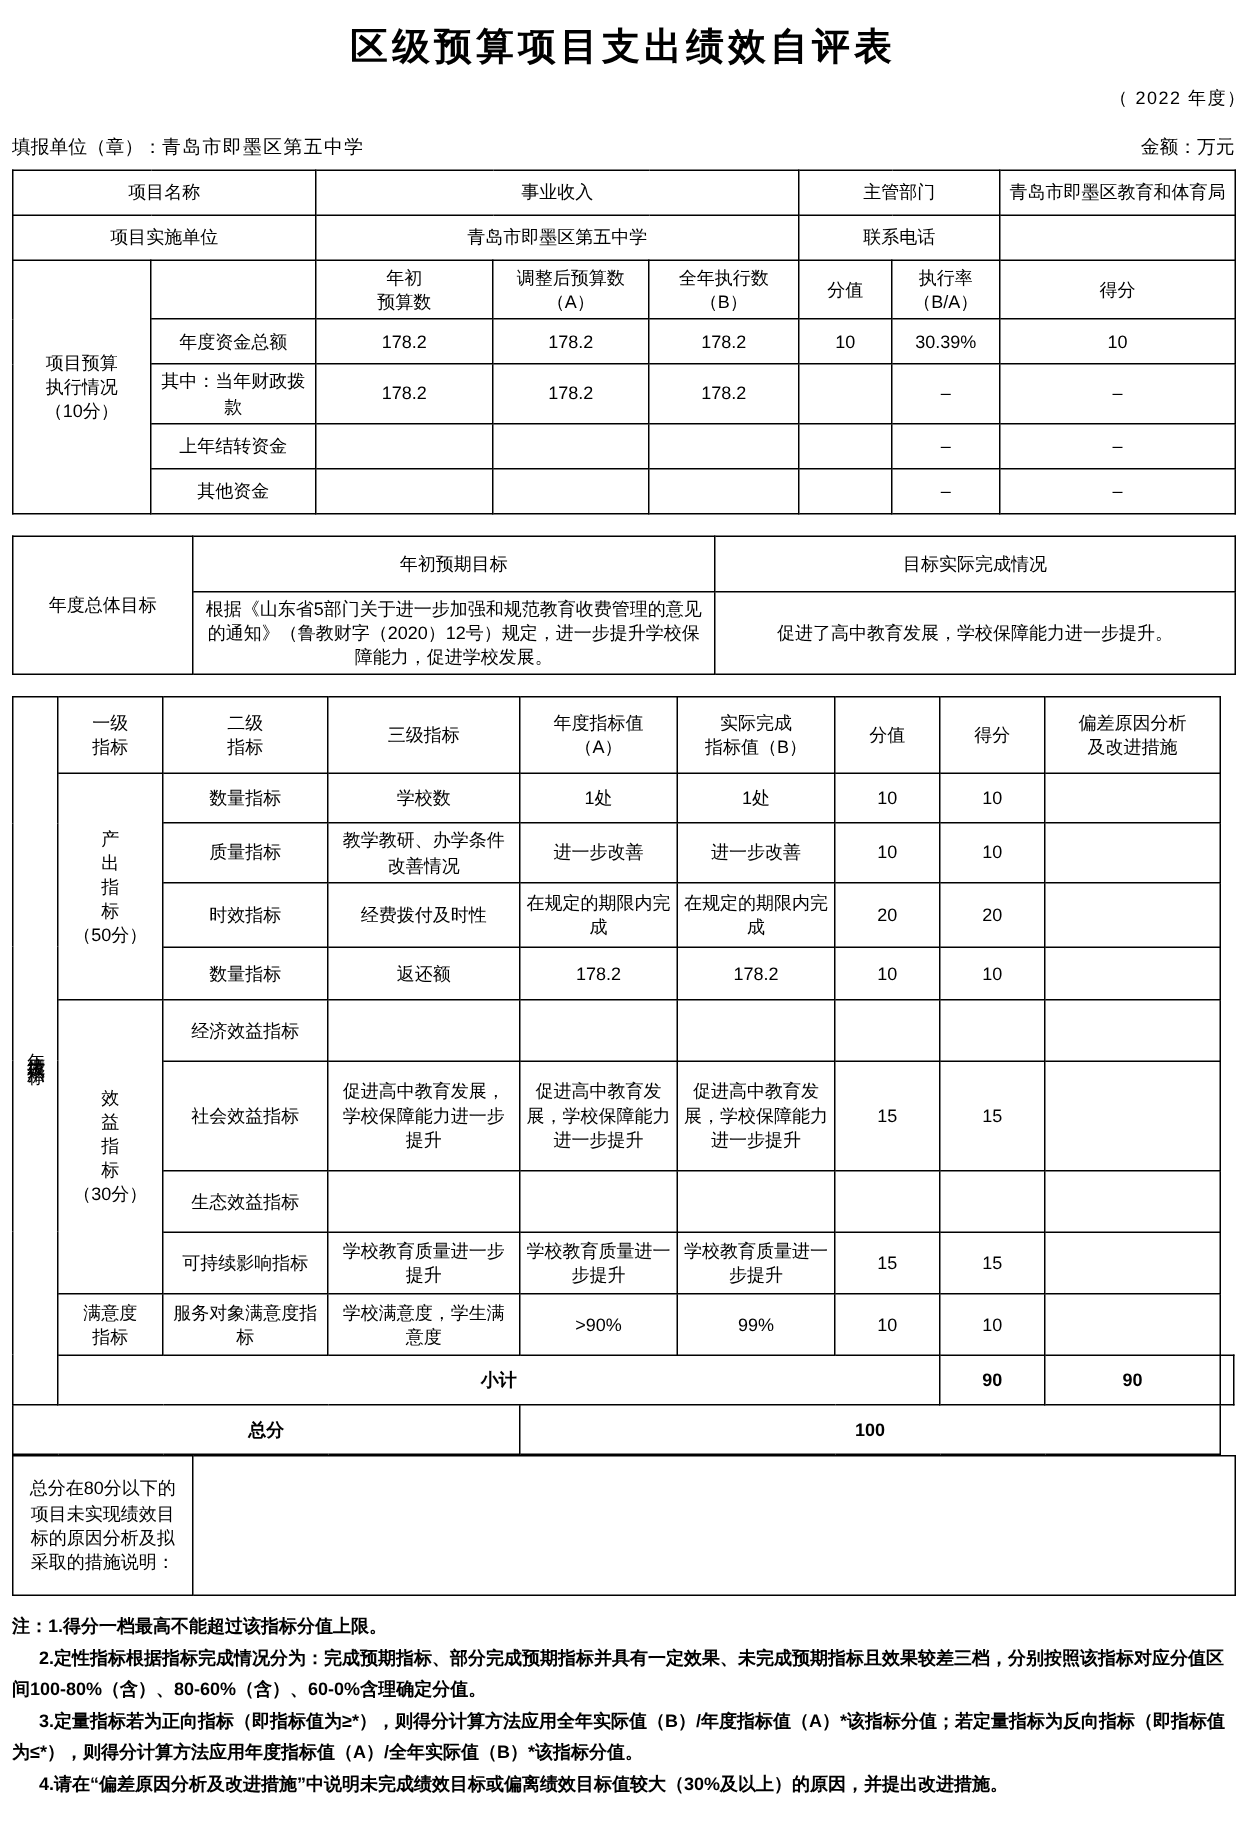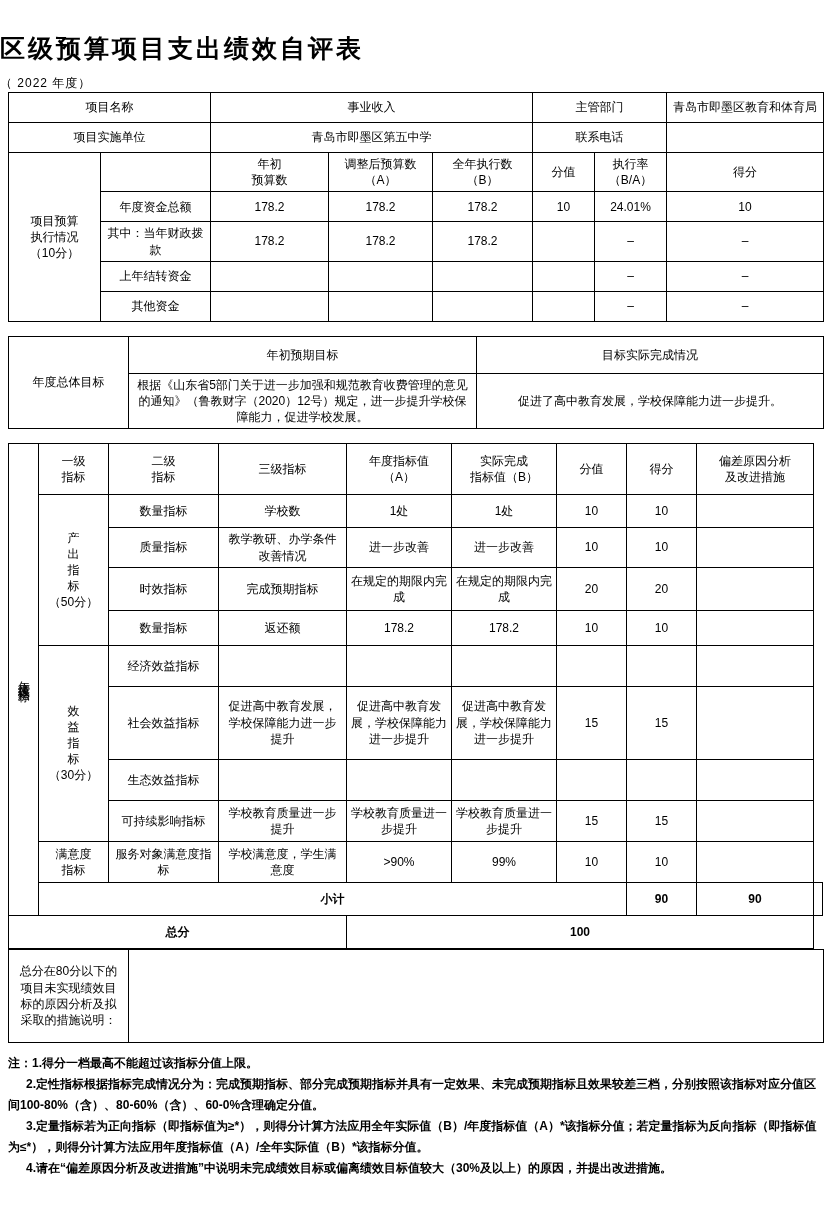--- a/index.html
+++ b/index.html
@@ -20,28 +20,29 @@
     padding: 0;
     box-sizing: border-box;
   }
   .attach {
     font-size: 13px;
     font-weight: bold;
     padding: 8px 0 0 8px;
     letter-spacing: 0.5px;
   }
   .title {
+    text-align: center;
     font-size: 25px;
     font-weight: bold;
     letter-spacing: 3px;
-    margin-top: 32px;
+    margin-top: 14px;
     font-family: "Liberation Serif", serif;
   }
   .subtitle {
-    text-align: left;
+    text-align: right;
     font-size: 12px;
     margin-top: 10px;
     letter-spacing: 1px;
   }
   .meta-row {
     display: flex;
     justify-content: space-between;
     align-items: flex-end;
     margin: 16px 8px 6px 8px;
     font-size: 12.5px;
@@ -103,20 +104,26 @@
 </style>
 </head>
 <body>
 
 <div class="page">
 
 
   <div class="title">区级预算项目支出绩效自评表</div>
   <div class="subtitle">（ 2022 年度）</div>
 
+  <div class="meta-row">
+    <div class="meta-left">
+      <span>填报单位（章）：</span><span class="unit-name">青岛市即墨区第五中学</span>
+    </div>
+    <div class="meta-right">金额：万元</div>
+  </div>
 
   <table class="main">
     <colgroup>
       <col style="width:92px">
       <col style="width:110px">
       <col style="width:118px">
       <col style="width:104px">
       <col style="width:100px">
       <col style="width:62px">
       <col style="width:72px">
@@ -154,21 +161,21 @@
           <div>（B/A）</div>
         </td>
         <td>得分</td>
       </tr>
       <tr class="tall">
         <td class="small-left">年度资金总额</td>
         <td>178.2</td>
         <td>178.2</td>
         <td>178.2</td>
         <td>10</td>
-        <td>24.01%</td>
+        <td>30.39%</td>
         <td>10</td>
       </tr>
       <tr class="tall">
         <td class="small-left">其中：当年财政拨款</td>
         <td>178.2</td>
         <td>178.2</td>
         <td>178.2</td>
         <td></td>
         <td>–</td>
         <td>–</td>
@@ -279,21 +286,21 @@
         <td style="height:32px">质量指标</td>
         <td class="small-left">教学教研、办学条件改善情况</td>
         <td>进一步改善</td>
         <td>进一步改善</td>
         <td>10</td>
         <td>10</td>
         <td></td>
       </tr>
       <tr>
         <td style="height:36px">时效指标</td>
-        <td class="small-left">完成预期指标</td>
+        <td class="small-left">经费拨付及时性</td>
         <td>在规定的期限内完成</td>
         <td>在规定的期限内完成</td>
         <td>20</td>
         <td>20</td>
         <td></td>
       </tr>
       <tr>
         <td style="height:28px">数量指标</td>
         <td class="small-left">返还额</td>
         <td>178.2</td>

